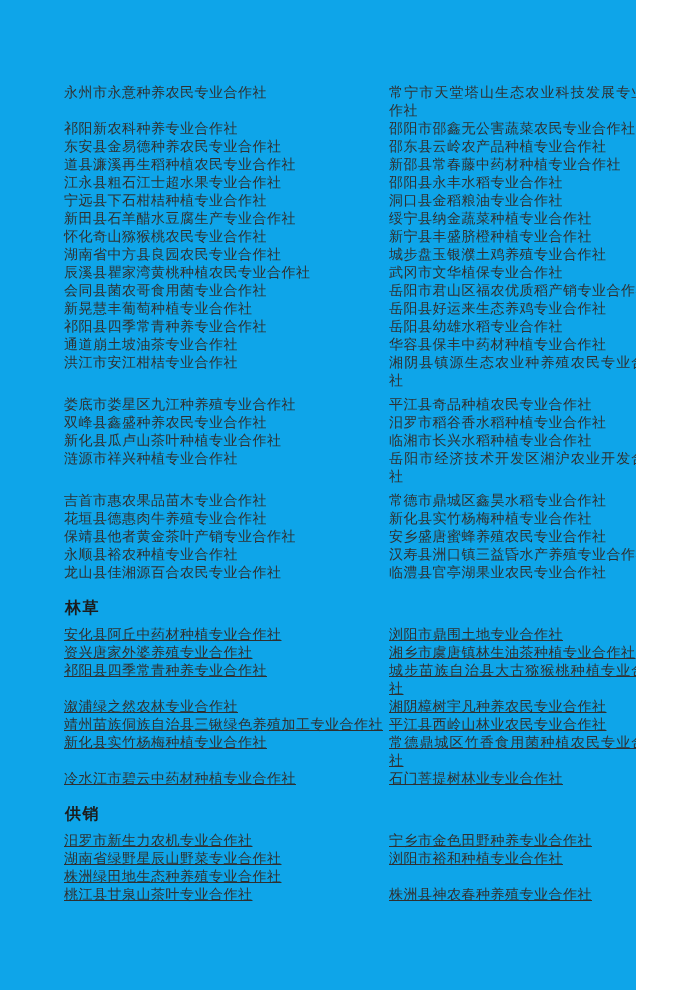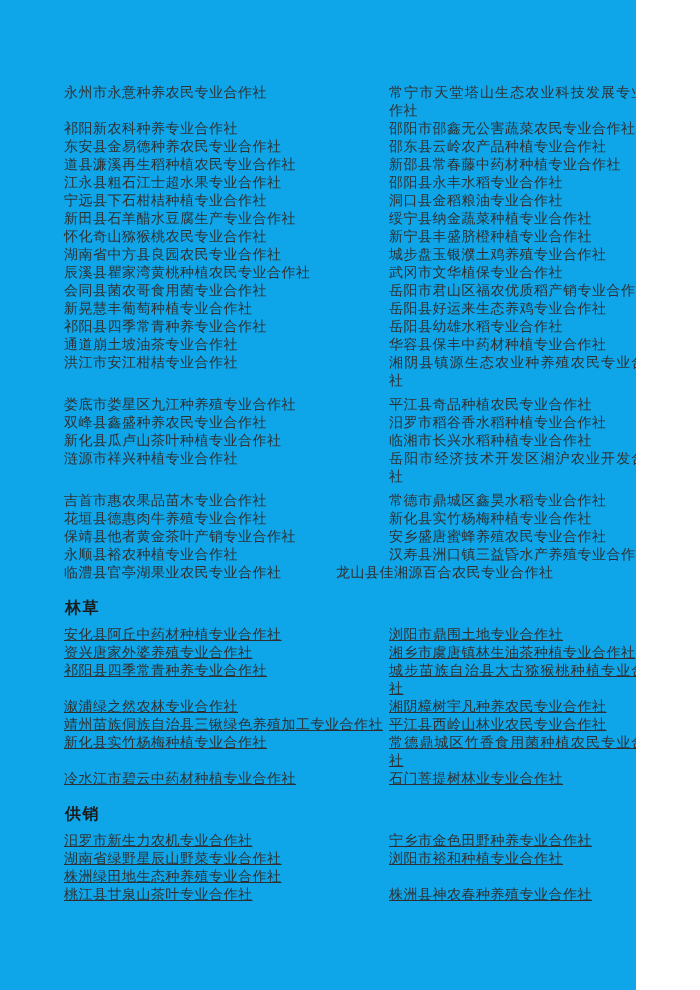--- a/index.html
+++ b/index.html
@@ -140,22 +140,22 @@
           </div>
           <div class="row">
             <div class="cell left">保靖县他者黄金茶叶产销专业合作社</div>
             <div class="cell right">安乡盛唐蜜蜂养殖农民专业合作社</div>
           </div>
           <div class="row">
             <div class="cell left">永顺县裕农种植专业合作社</div>
             <div class="cell right">汉寿县洲口镇三益昏水产养殖专业合作社</div>
           </div>
           <div class="row">
+            <div class="cell left">龙山县佳湘源百合农民专业合作社</div>
             <div class="cell right">临澧县官亭湖果业农民专业合作社</div>
-            <div class="cell left">龙山县佳湘源百合农民专业合作社</div>
           </div>
         </div>
       </section>
       <section class="section">
         <h2 class="section-heading">林草</h2>
         <div class="group">
           <div class="row">
             <div class="cell left">安化县阿丘中药材种植专业合作社</div>
             <div class="cell right">浏阳市鼎围土地专业合作社</div>
           </div>

